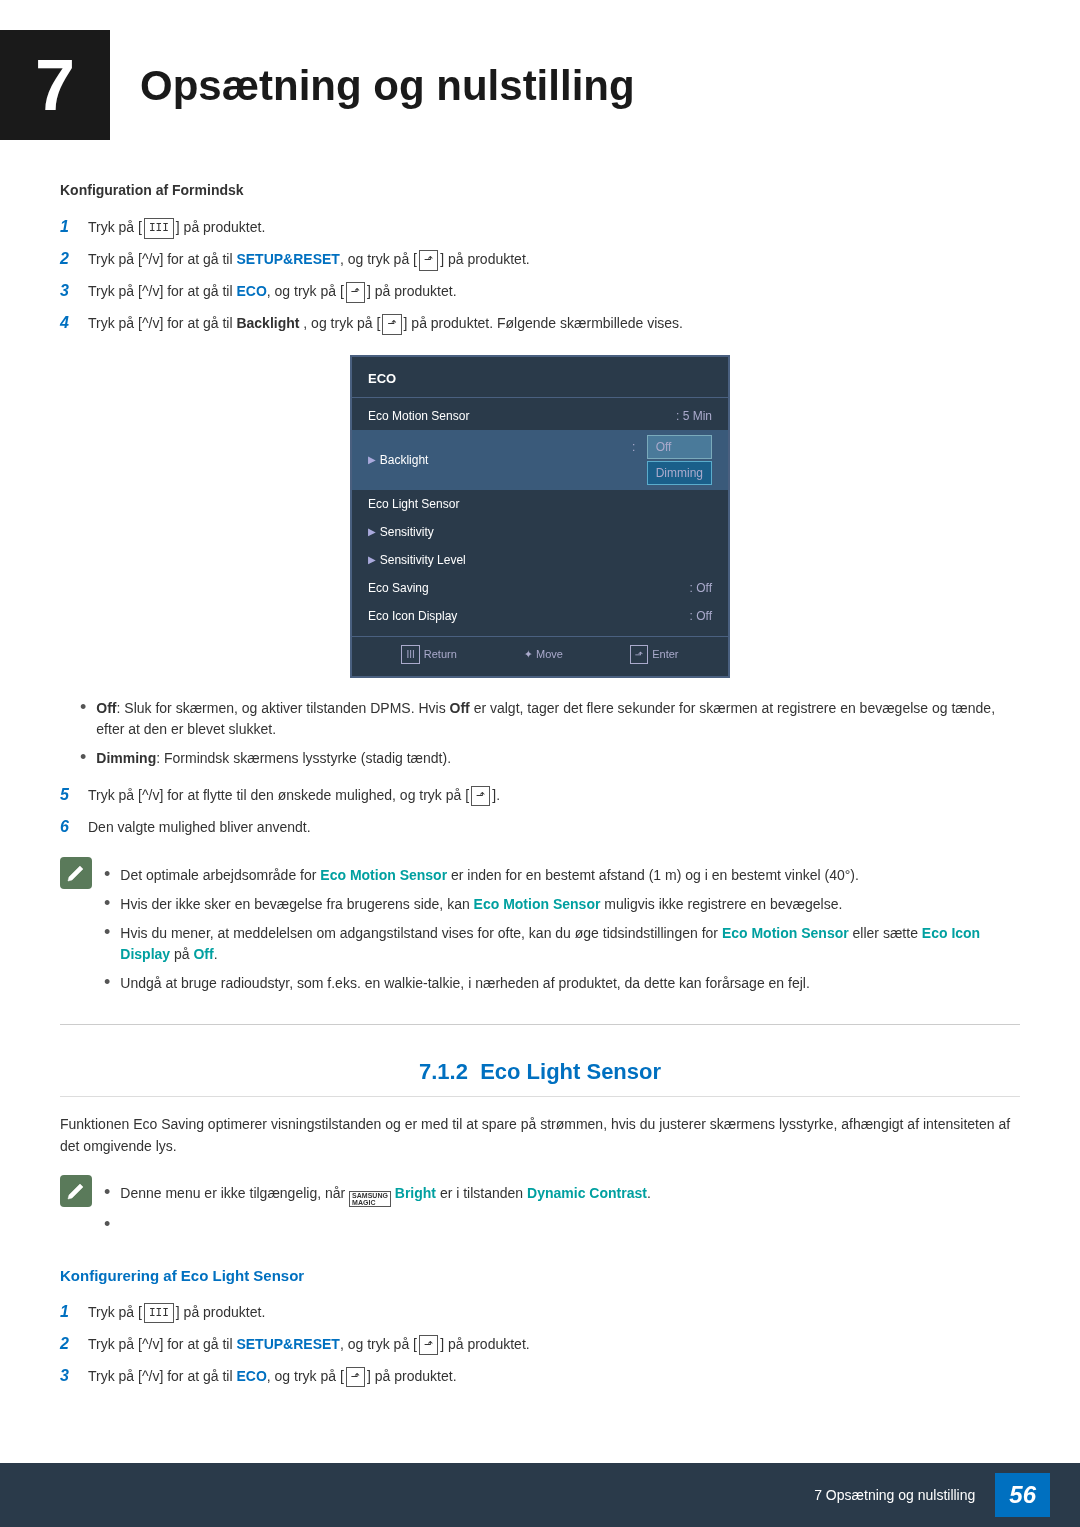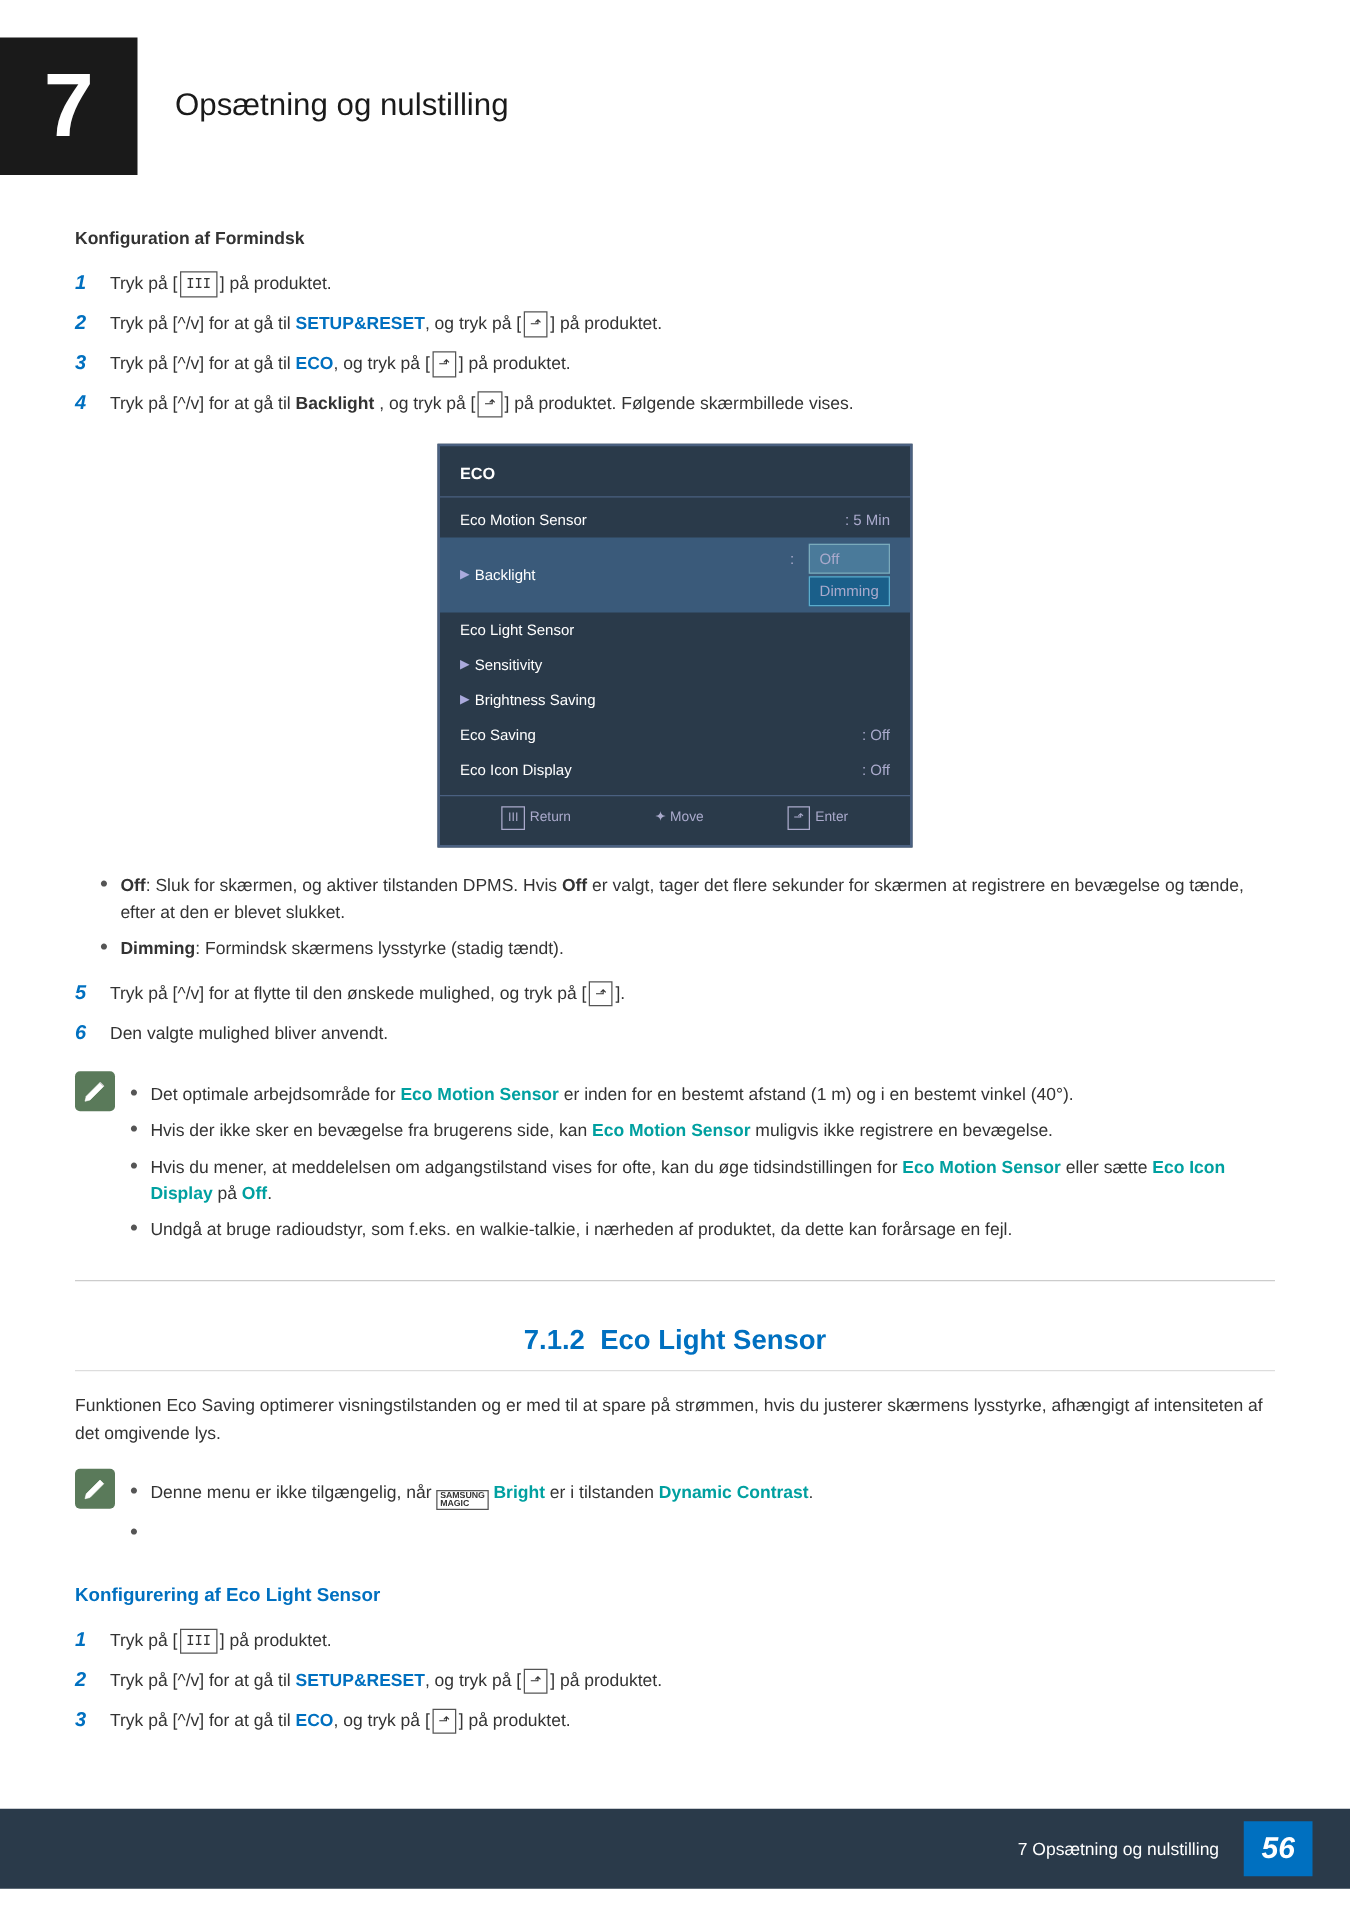--- a/index.html
+++ b/index.html
@@ -44,22 +44,22 @@
       top: 0; left: -20px;
       width: 20px;
       height: 100%;
       background: repeating-linear-gradient(
         45deg,
         #ccc 0px, #ccc 4px,
         transparent 4px, transparent 10px
       );
     }
     .chapter-title {
-      font-size: 25px;
-      font-weight: normal;
+      font-size: 42px;
+      font-weight: bold;
       color: #1a1a1a;
     }
     
     .content-area {
       padding: 0 60px 40px 60px;
     }
     
     .section-heading {
       font-weight: bold;
       font-size: 14px;
@@ -227,21 +227,21 @@
       margin: 18px 0 12px 0;
     }
     .body-text {
       font-size: 14px;
       margin-bottom: 14px;
       line-height: 1.6;
     }
     
     .page-footer {
       position: absolute;
-      bottom: 16px;
+      bottom: 0;
       left: 0;
       right: 0;
       background: #2a3a4a;
       color: #fff;
       display: flex;
       justify-content: flex-end;
       align-items: center;
       padding: 10px 30px;
       font-size: 14px;
     }
@@ -332,21 +332,21 @@
           <span class="item-label">Eco Light Sensor</span>
         </div>
 
         <div class="eco-menu-item">
           <span class="arrow">▶</span>
           <span class="item-label">Sensitivity</span>
         </div>
 
         <div class="eco-menu-item">
           <span class="arrow">▶</span>
-          <span class="item-label">Brightness Saving</span>
+          <span class="item-label">Sensitivity Level</span>
         </div>
 
         <div class="eco-menu-item">
           <span class="item-label">Eco Saving</span>
           <span class="item-value">: Off</span>
         </div>
 
         <div class="eco-menu-item">
           <span class="item-label">Eco Icon Display</span>
           <span class="item-value">: Off</span>

